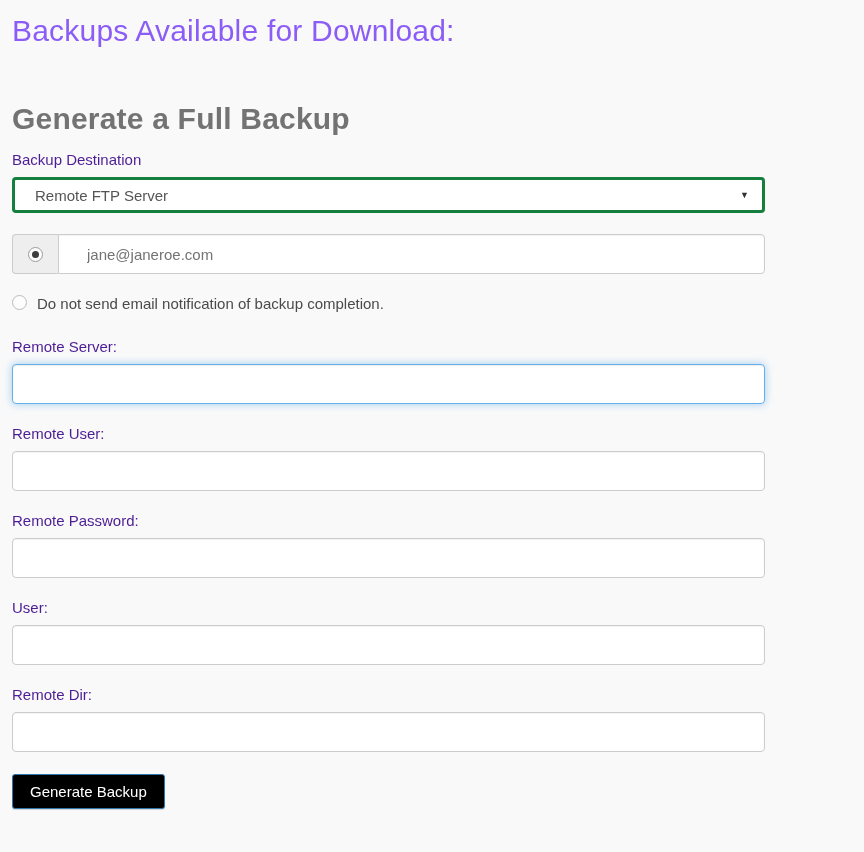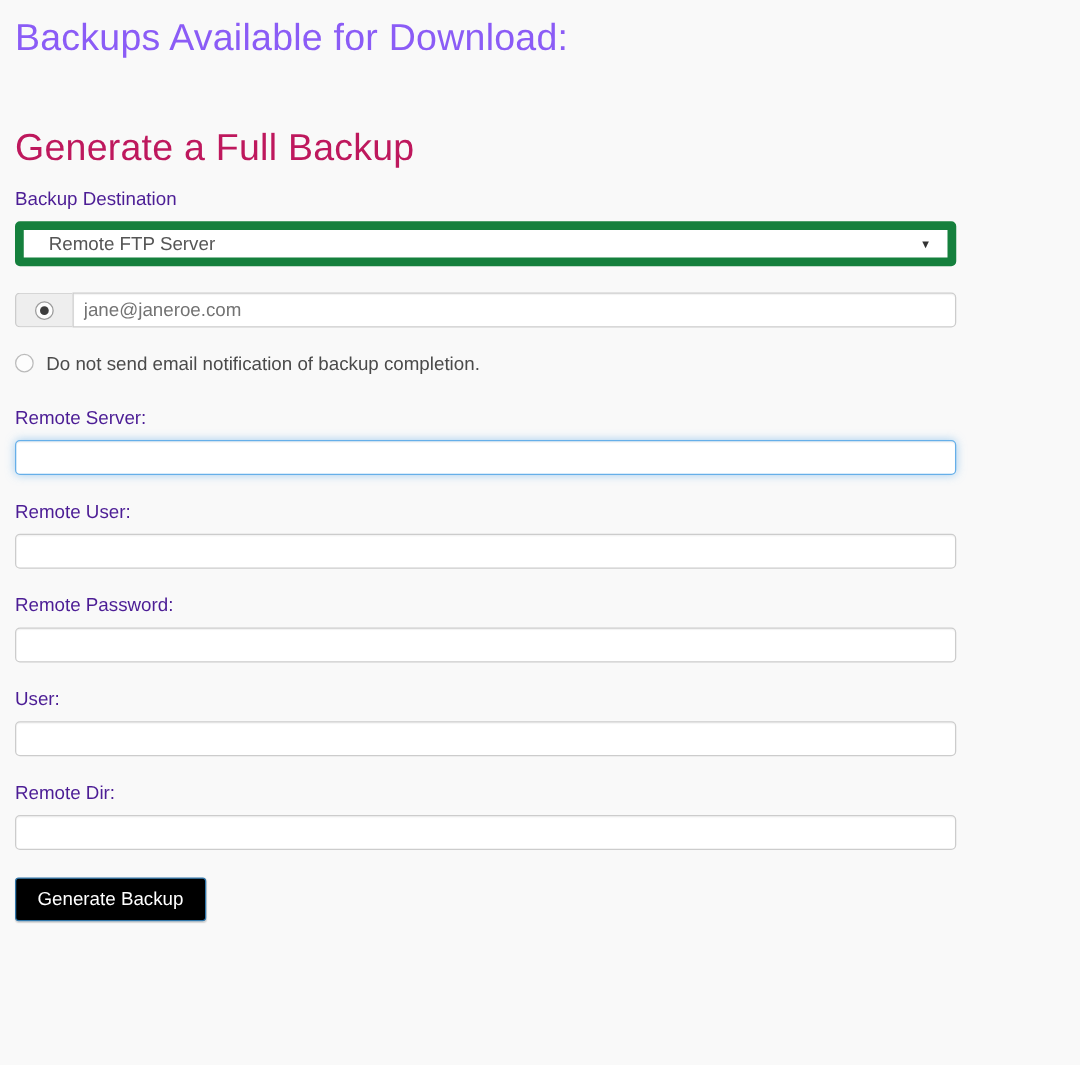--- a/index.html
+++ b/index.html
@@ -21,43 +21,43 @@
   h1.page-heading {
     font-size: 30px;
     font-weight: 400;
     color: #8b5cf6;
     line-height: 1.15;
     margin: 8px 0 0 0;
     letter-spacing: 0.2px;
   }
   h2.section-heading {
     font-size: 30px;
-    font-weight: 400;
-    color: #be185d;
+    font-weight: 700;
+    color: #737373;
     line-height: 1.15;
     margin: 53px 0 15px 0;
     letter-spacing: 0.2px;
   }
   .field-label {
     display: block;
     font-size: 15px;
     font-weight: 400;
     color: #4c1d95;
     margin: 0 0 9px 0;
   }
   .control {
     margin-bottom: 21px;
   }
   
   .select-box {
     position: relative;
     width: 100%;
     height: 36px;
     background: #ffffff;
-    border: 7px solid #15803d;
+    border: 3px solid #15803d;
     border-radius: 4px;
     display: flex;
     align-items: center;
     padding: 0 30px 0 20px;
     cursor: pointer;
   }
   .select-box .select-value {
     font-size: 15px;
     color: #555555;
   }
@@ -84,25 +84,25 @@
     align-items: center;
     justify-content: center;
   }
   .input-group .text-input {
     flex: 1;
     border-radius: 0 4px 4px 0;
   }
   .text-input {
     display: block;
     width: 100%;
-    height: 28px;
+    height: 40px;
     background: #ffffff;
     border: 1px solid #cccccc;
     border-radius: 4px;
-    padding: 0 8px;
+    padding: 0 28px;
     font-size: 15px;
     font-family: "Liberation Sans", "DejaVu Sans", sans-serif;
     color: #737373;
     box-shadow: inset 0 1px 1px rgba(0,0,0,0.05);
     outline: none;
   }
   .text-input.focused {
     border-color: #66afe9;
     box-shadow: inset 0 1px 1px rgba(0,0,0,0.075), 0 0 8px rgba(102,175,233,0.6);
   }

